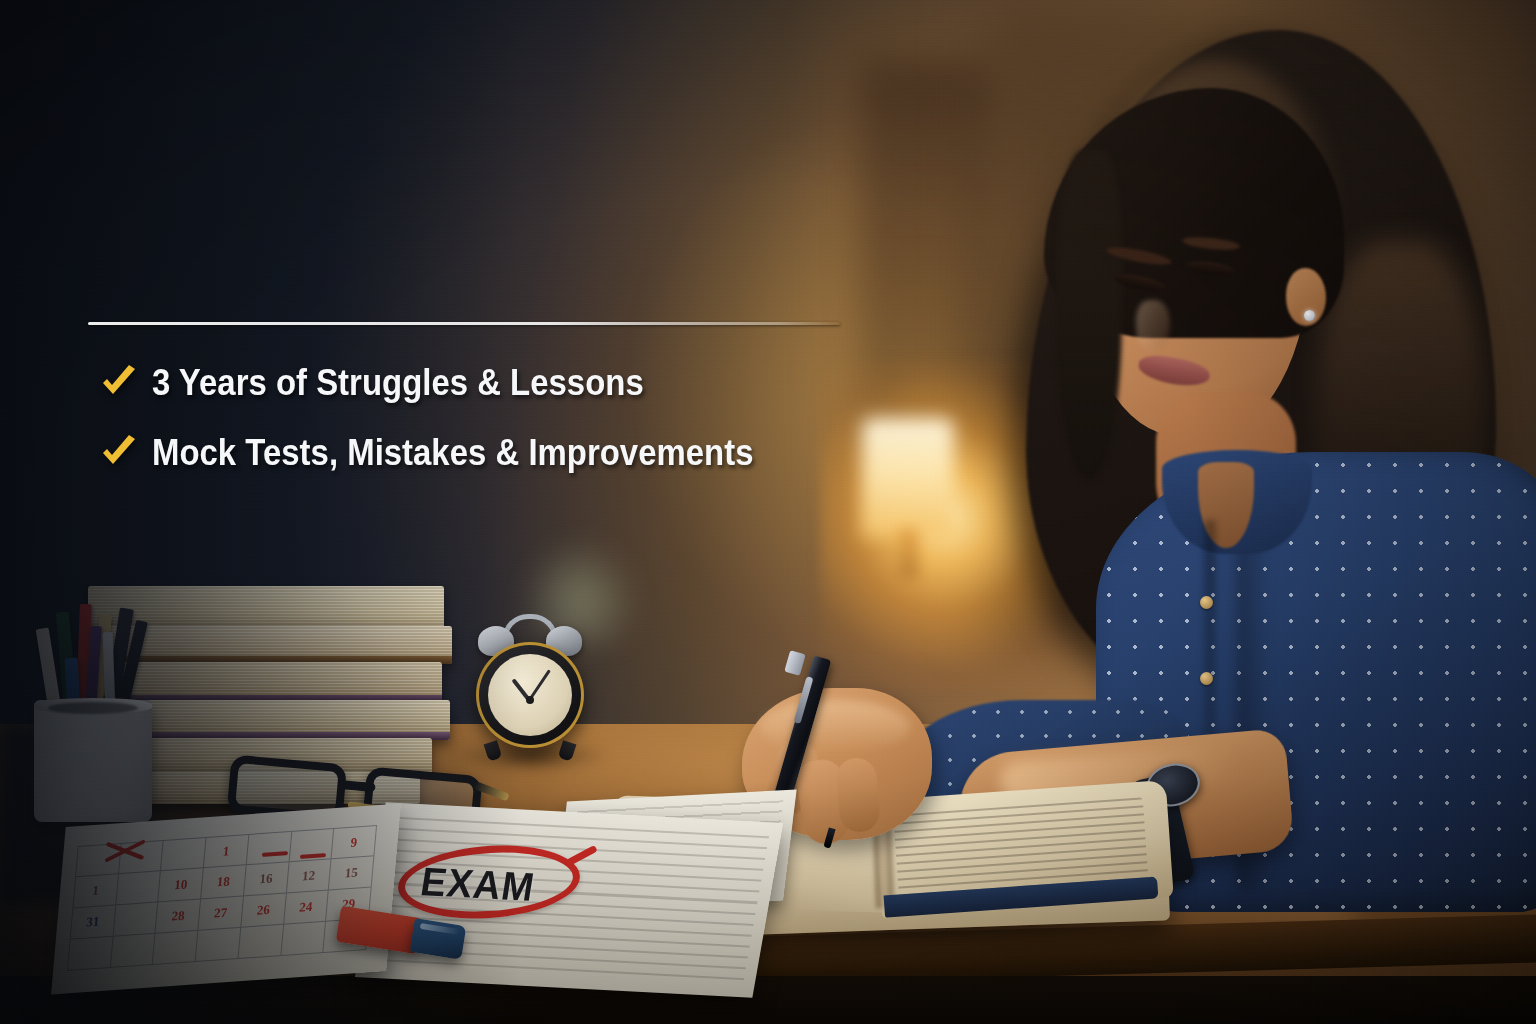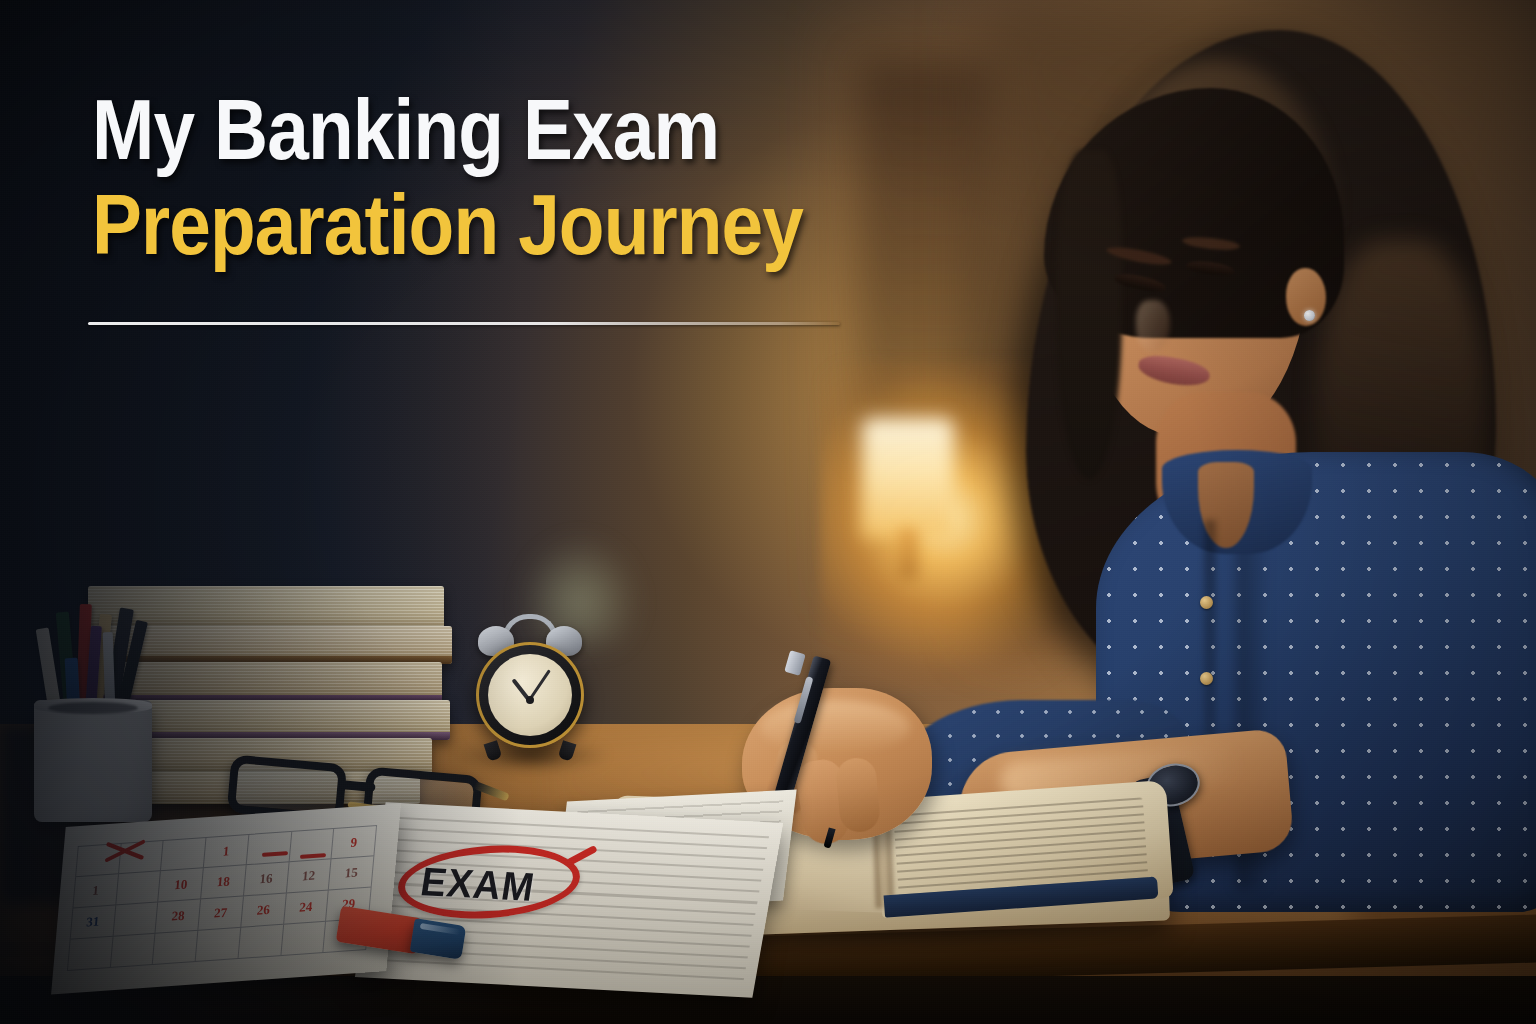--- a/index.html
+++ b/index.html
@@ -867,22 +867,34 @@
   <div class="cal-arrow" style="left:262px; top:852px;"></div>
   <div class="cal-arrow" style="left:300px; top:854px;"></div>
 
   <div class="eraser-red"></div>
   <div class="eraser-blue"></div>
   <div class="eraser-gloss"></div>
 
   <div class="vignette"></div>
   <div class="grain"></div>
 
-  <div class="headline">
-    <div class="title-1">My Banking Exam</div>
-    <div class="title-2">Preparation Journey</div>
+  <div class="divider"></div>
+
+  <div class="bullets">
+    <div class="bullet">
+      <span class="check">
+        <svg width="42" height="42" viewBox="0 0 42 42">
+            <path d="M5 21 L15 32 L37 7 L31 3 L14 23 L9 17 Z" fill="#F0BE32"></path>
+          </svg>
+      </span>
+      <span class="bullet-text">3 Years of Struggles &amp; Lessons</span>
+    </div>
+    <div class="bullet">
+      <span class="check">
+        <svg width="42" height="42" viewBox="0 0 42 42">
+            <path d="M5 21 L15 32 L37 7 L31 3 L14 23 L9 17 Z" fill="#F0BE32"></path>
+          </svg>
+      </span>
+      <span class="bullet-text">Mock Tests, Mistakes &amp; Improvements</span>
+    </div>
   </div>
-  <div class="divider"></div>
-
-  <div class="bullets">
-  </div>
 
 </div>
 
 </body></html>

